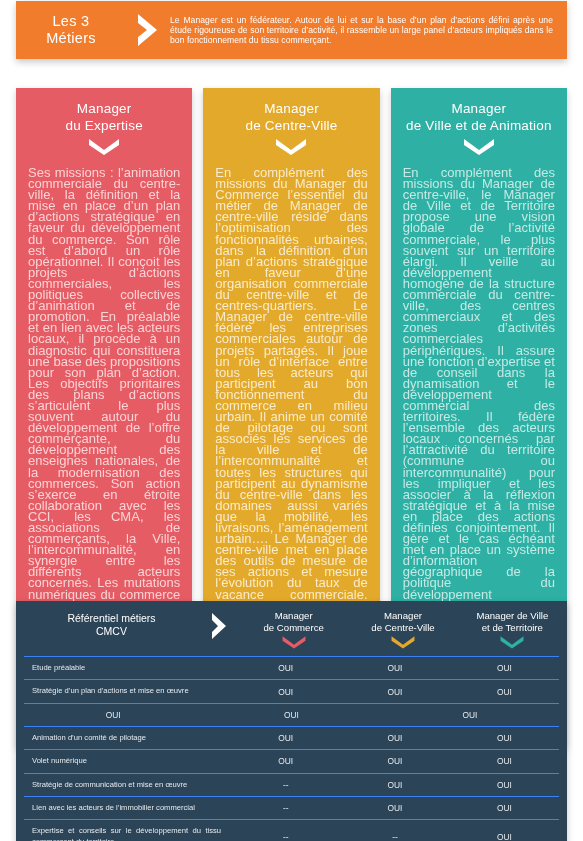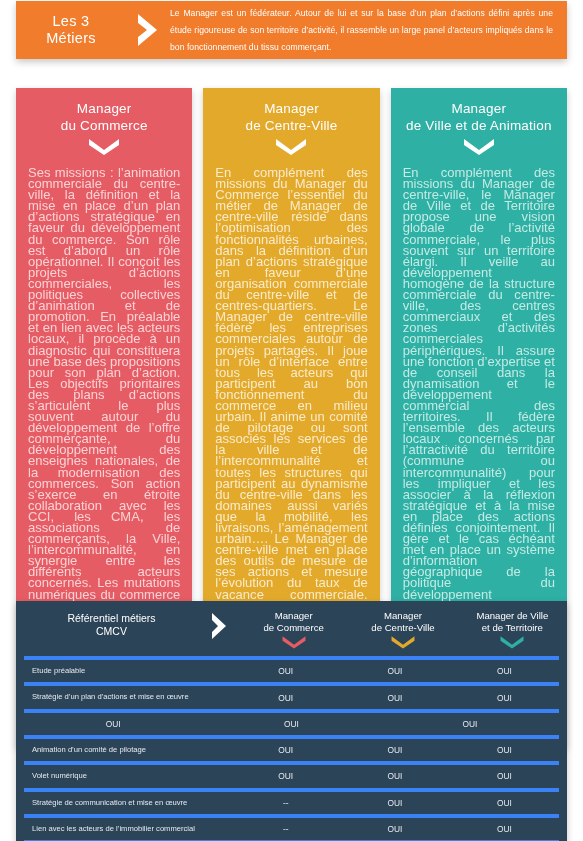--- a/index.html
+++ b/index.html
@@ -42,21 +42,21 @@
     flex: 0 0 auto;
     width: 44px;
     display: flex;
     align-items: center;
     justify-content: center;
   }
   .banner-text {
     flex: 1 1 auto;
     color: #ffffff;
     font-size: 8.6px;
-    line-height: 17px;
+    line-height: 10px;
     text-align: justify;
     padding-right: 14px;
     letter-spacing: 0.05px;
   }
 
   
   .cols {
     position: absolute;
     left: 16px;
     top: 88px;
@@ -143,21 +143,21 @@
     font-size: 9.6px;
     line-height: 12px;
     font-weight: 300;
     padding-top: 3px;
   }
   .th-col .dchev { margin-top: 1px; line-height: 0; }
 
   .trow {
     display: flex;
     align-items: stretch;
-    border-top: 4px solid #3b82f6;
+    border-top: 1px solid #3b82f6;
     margin: 0 8px;
   }
   .trow:first-of-type { border-top: 1px solid #51697C; }
   .td-label {
     width: 207px;
     flex: 0 0 auto;
     color: #E6EBEF;
     font-size: 7.6px;
     line-height: 10.4px;
     text-align: justify;
@@ -192,21 +192,21 @@
     </svg>
   </div>
   <div class="banner-text">Le Manager est un fédérateur. Autour de lui et sur la base d’un plan d’actions défini après une étude rigoureuse de son territoire d’activité, il rassemble un large panel d’acteurs impliqués dans le bon fonctionnement du tissu commerçant.</div>
 </div>
 
 <div class="cols">
 
   <div class="col col-red">
     <div class="col-title">
       <div>Manager</div>
-      <div>du Commerce</div>
+      <div>du Expertise</div>
     </div>
     <div class="col-chev">
       <svg width="34" height="17" viewBox="0 0 34 17" aria-hidden="true">
         <path d="M2 1 L17 12 L32 1 L32 7 L17 17 L2 7 Z" fill="#ffffff"></path>
       </svg>
     </div>
     <div class="col-body">
       <p>Ses missions : l’animation commerciale du centre-ville, la définition et la mise en place d’un plan d’actions stratégique en faveur du développement du commerce. Son rôle est d’abord un rôle opérationnel. Il conçoit les projets d’actions commerciales, les politiques collectives d’animation et de promotion.
 En préalable et en lien avec les acteurs locaux, il procède à un diagnostic qui constituera une base des propositions pour son plan d’action. Les objectifs prioritaires des plans d’actions s’articulent le plus souvent autour du développement de l’offre commerçante, du développement des enseignes nationales, de la modernisation des commerces. Son action s’exerce en étroite collaboration avec les CCI, les CMA, les associations de commerçants, la Ville, l’intercommunalité, en synergie entre les différents acteurs concernés.
 Les mutations numériques du commerce imposent également d’évaluer les pratiques des commerçants dans ce domaine et de proposer des actions et des outils mutualisés pour les faire évoluer.</p>

